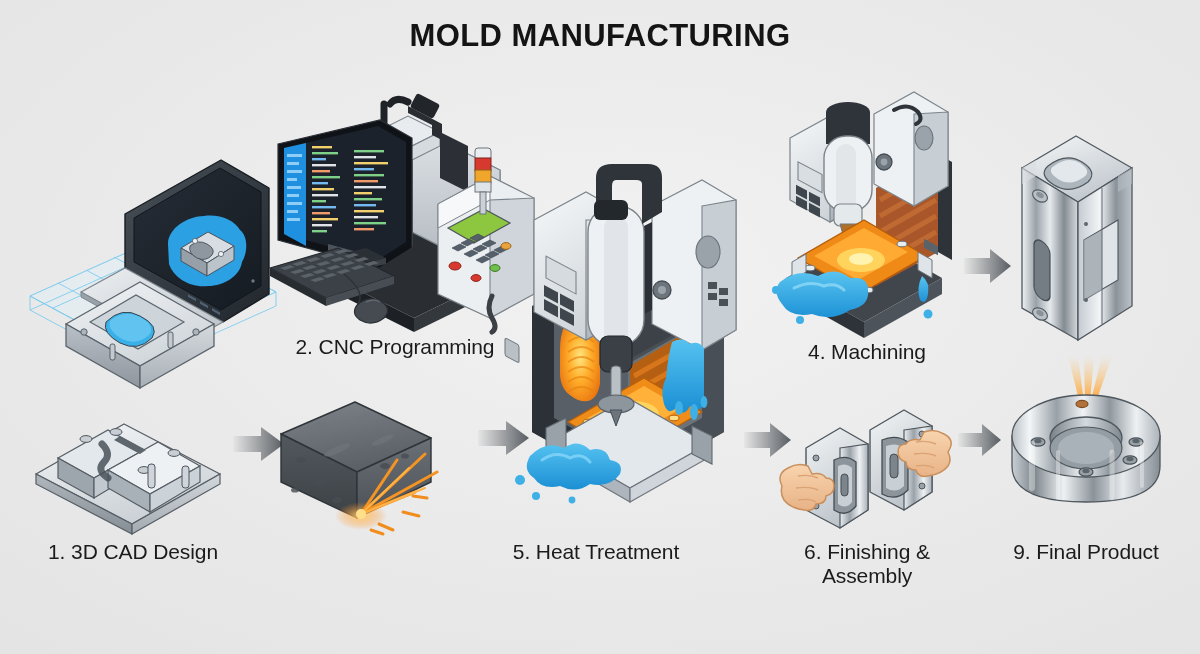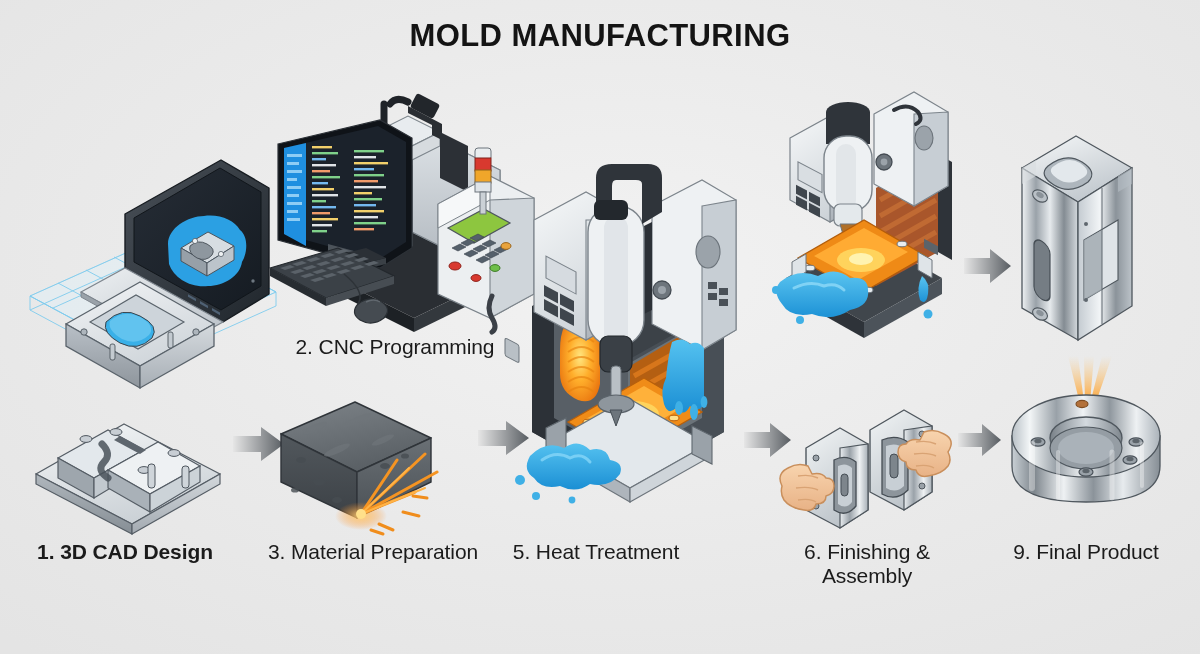--- a/index.html
+++ b/index.html
@@ -869,26 +869,26 @@
 
       <g opacity="0.35">
         <path d="M42,88 L42,132" stroke="#ffffff" stroke-width="6" stroke-linecap="round"></path>
         <path d="M68,96 L68,142" stroke="#ffffff" stroke-width="4" stroke-linecap="round"></path>
         <path d="M122,96 L122,142" stroke="#ffffff" stroke-width="5" stroke-linecap="round"></path>
         <path d="M152,88 L152,130" stroke="#ffffff" stroke-width="4" stroke-linecap="round"></path>
       </g>
     </svg>
   </div>
 
-  <div class="caption" style="left:10px;  top:540px; width:230px;font-weight:bold;">1. 3D CAD Design</div>
+  <div class="caption" style="left:18px;  top:540px; width:230px;">1. 3D CAD Design</div>
 
   <div class="caption" style="left:278px; top:335px; width:234px;">2. CNC Programming</div>
 
-  <div class="caption" style="left:255px; top:540px; width:236px;">3. Material Preparation</div>
-
+
+  <div class="caption" style="left:772px; top:340px; width:190px;">4. Machining</div>
 
   <div class="caption" style="left:500px; top:540px; width:192px;">5. Heat Treatment</div>
 
   <div class="caption" style="left:772px; top:540px; width:190px;">6. Finishing &amp;
 Assembly</div>
 
   <div class="caption" style="left:990px; top:540px; width:192px;">9. Final Product</div>
 
 </div>
 

